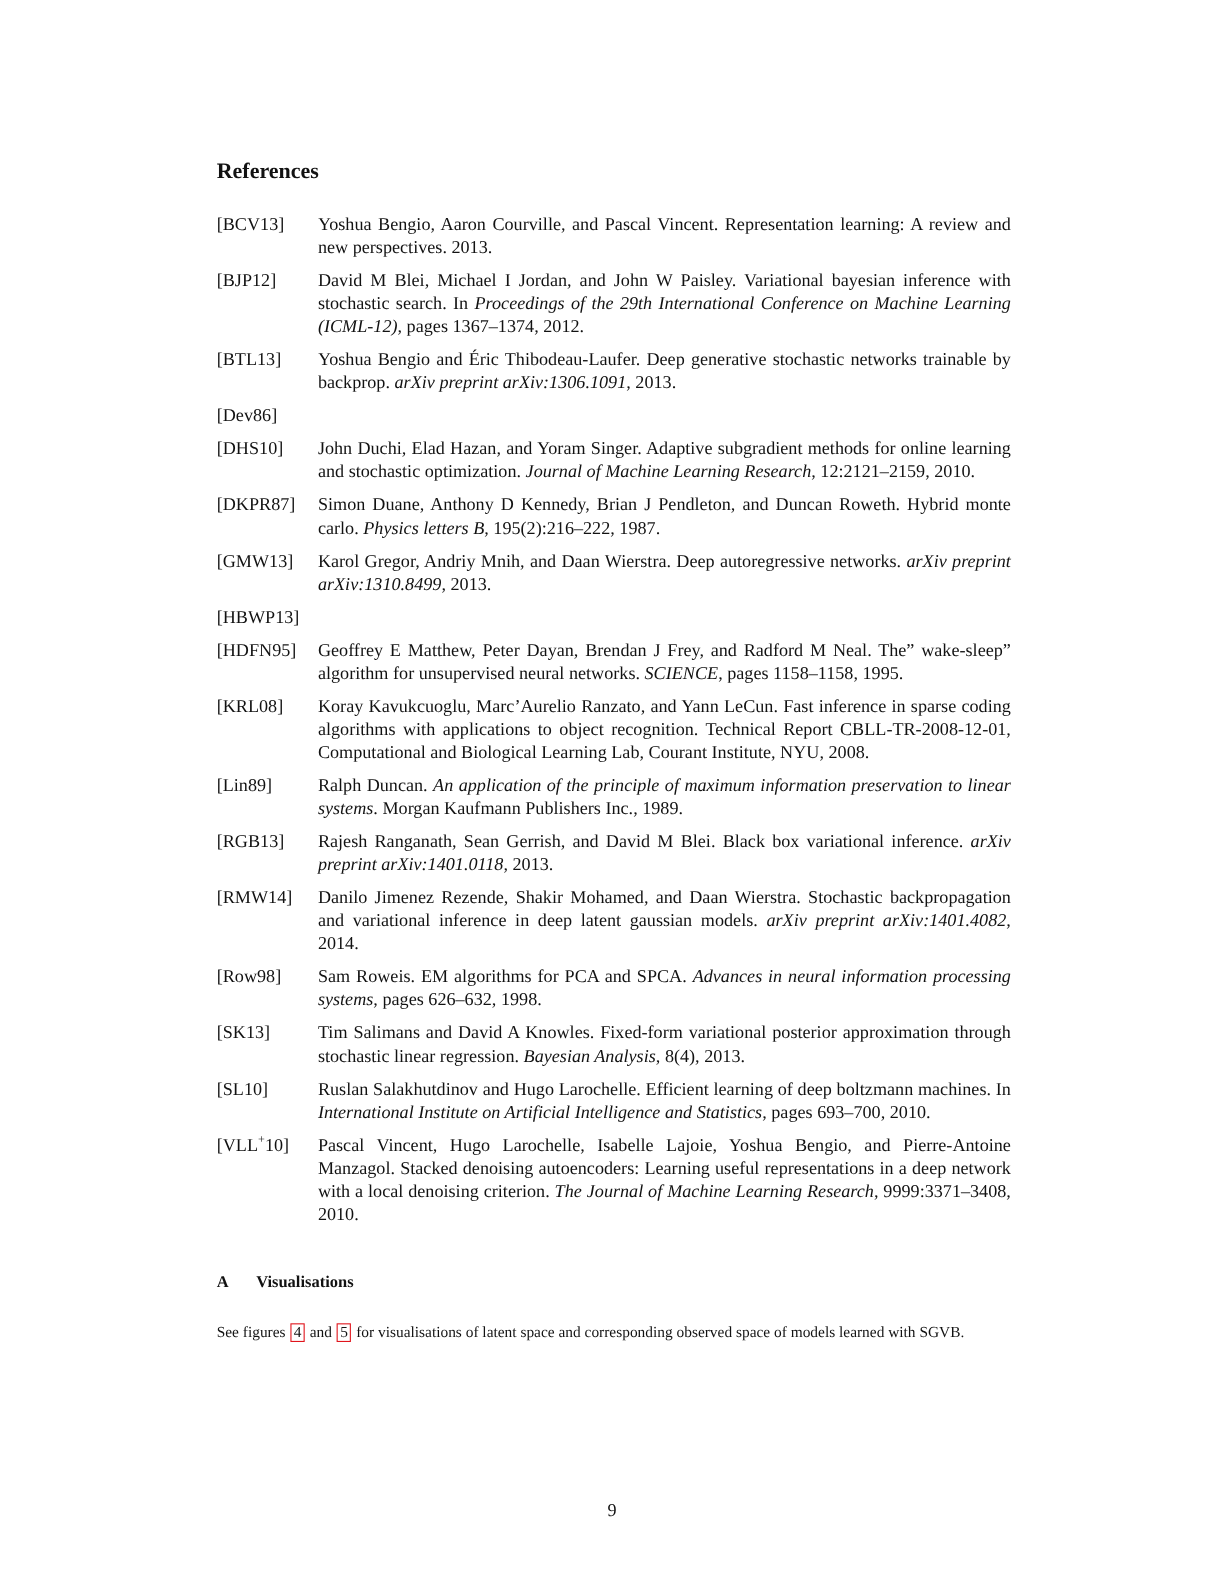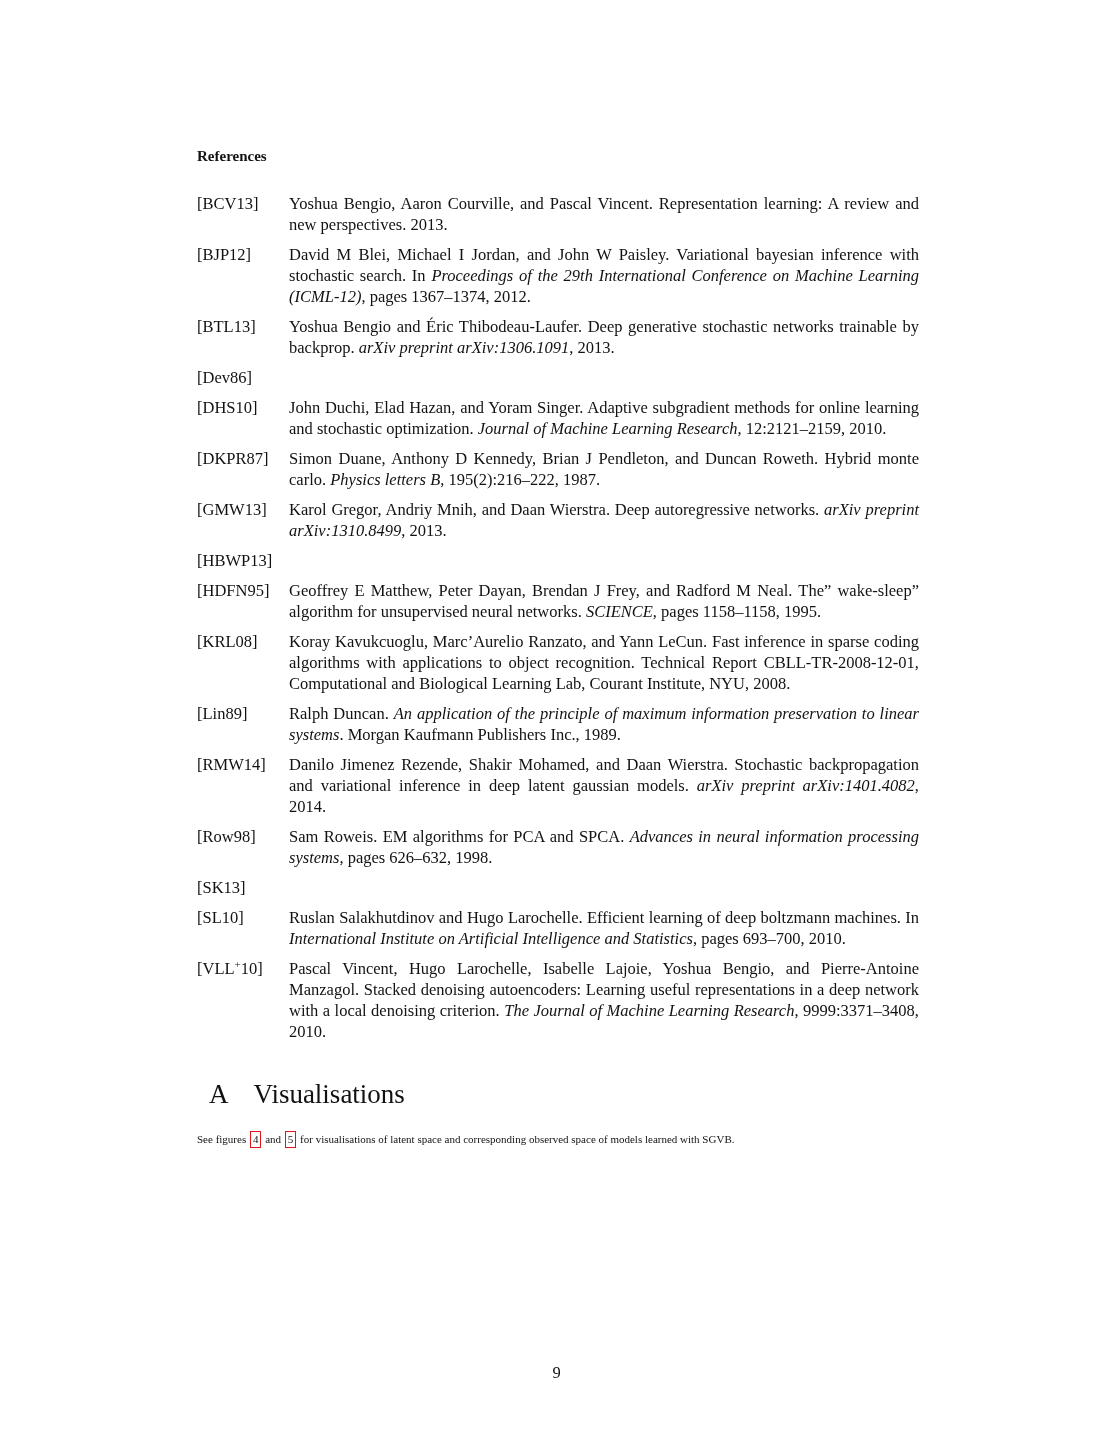--- a/index.html
+++ b/index.html
@@ -17,45 +17,45 @@
     font-family: "Liberation Serif", "DejaVu Serif", serif;
     overflow: hidden;
   }
   .content {
     position: absolute;
     left: 197px;
     top: 144px;
     width: 722px;
   }
   .section-heading {
-    font-size: 15px;
+    font-size: 20px;
     font-weight: bold;
     margin: 0 0 25px 0;
     line-height: 24px;
   }
   .ref-row {
     display: flex;
     margin-bottom: 9px;
     font-size: 16.5px;
     line-height: 21px;
   }
   .ref-label { flex: 0 0 92px; width: 92px; }
   .ref-body  { flex: 1; text-align: justify; }
   .it { font-style: italic; }
   sup { font-size: 11px; line-height: 0; }
   .appendix-heading {
-    font-size: 27px;
-    font-weight: normal;
-    margin: 40px 0 23px 12px;
+    font-size: 15px;
+    font-weight: bold;
+    margin: 40px 0 23px 0;
     line-height: 24px;
   }
   .appendix-letter { display: inline-block; margin-right: 25px; }
   .appendix-para {
     margin: 0;
-    font-size: 11px;
+    font-size: 14px;
     line-height: 21px;
     text-align: justify;
   }
   .linkbox {
     display: inline-block;
     border: 1.6px solid var(--linkbox-color);
     padding: 0 2px;
     margin: 0 1px;
     line-height: 15px;
     cursor: pointer;
@@ -113,29 +113,34 @@
       </div>
       <div class="ref-row">
         <div class="ref-label"><span>[KRL08]</span></div>
         <div class="ref-body"><span>Koray Kavukcuoglu, Marc’Aurelio Ranzato, and Yann LeCun. Fast inference in sparse coding algorithms with applications to object recognition. Technical Report CBLL-TR-2008-12-01, Computational and Biological Learning Lab, Courant Institute, NYU, 2008.</span></div>
       </div>
       <div class="ref-row">
         <div class="ref-label"><span>[Lin89]</span></div>
         <div class="ref-body"><span>Ralph Duncan. </span><span class="it">An application of the principle of maximum information preservation to linear systems</span><span>. Morgan Kaufmann Publishers Inc., 1989.</span></div>
       </div>
       <div class="ref-row">
+        <div class="ref-label"><span>[RGB13]</span></div>
+        <div class="ref-body"><span>Rajesh Ranganath, Sean Gerrish, and David M Blei. Black box variational inference. </span><span class="it">arXiv preprint arXiv:1401.0118</span><span>, 2013.</span></div>
+      </div>
+      <div class="ref-row">
         <div class="ref-label"><span>[RMW14]</span></div>
         <div class="ref-body"><span>Danilo Jimenez Rezende, Shakir Mohamed, and Daan Wierstra. Stochastic backpropagation and variational inference in deep latent gaussian models. </span><span class="it">arXiv preprint arXiv:1401.4082</span><span>, 2014.</span></div>
       </div>
       <div class="ref-row">
         <div class="ref-label"><span>[Row98]</span></div>
         <div class="ref-body"><span>Sam Roweis. EM algorithms for PCA and SPCA. </span><span class="it">Advances in neural information processing systems</span><span>, pages 626–632, 1998.</span></div>
       </div>
       <div class="ref-row">
         <div class="ref-label"><span>[SK13]</span></div>
+        <div class="ref-body"><span>Tim Salimans and David A Knowles. Fixed-form variational posterior approximation through stochastic linear regression. </span><span class="it">Bayesian Analysis</span><span>, 8(4), 2013.</span></div>
       </div>
       <div class="ref-row">
         <div class="ref-label"><span>[SL10]</span></div>
         <div class="ref-body"><span>Ruslan Salakhutdinov and Hugo Larochelle. Efficient learning of deep boltzmann machines. In </span><span class="it">International Institute on Artificial Intelligence and Statistics</span><span>, pages 693–700, 2010.</span></div>
       </div>
       <div class="ref-row">
         <div class="ref-label"><span>[VLL</span><sup>+</sup><span>10]</span></div>
         <div class="ref-body"><span>Pascal Vincent, Hugo Larochelle, Isabelle Lajoie, Yoshua Bengio, and Pierre-Antoine Manzagol. Stacked denoising autoencoders: Learning useful representations in a deep network with a local denoising criterion. </span><span class="it">The Journal of Machine Learning Research</span><span>, 9999:3371–3408, 2010.</span></div>
       </div>
     </div>

